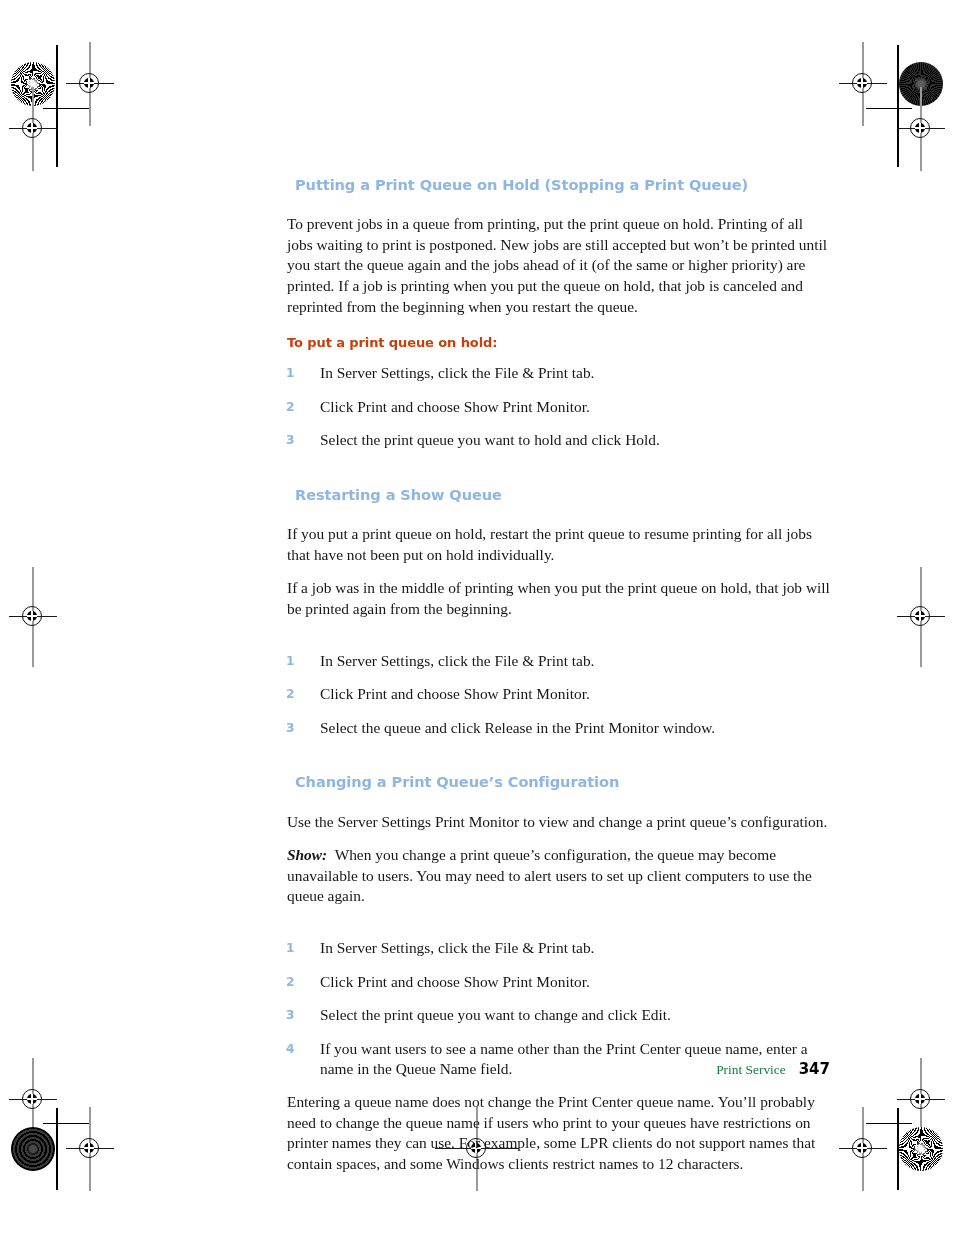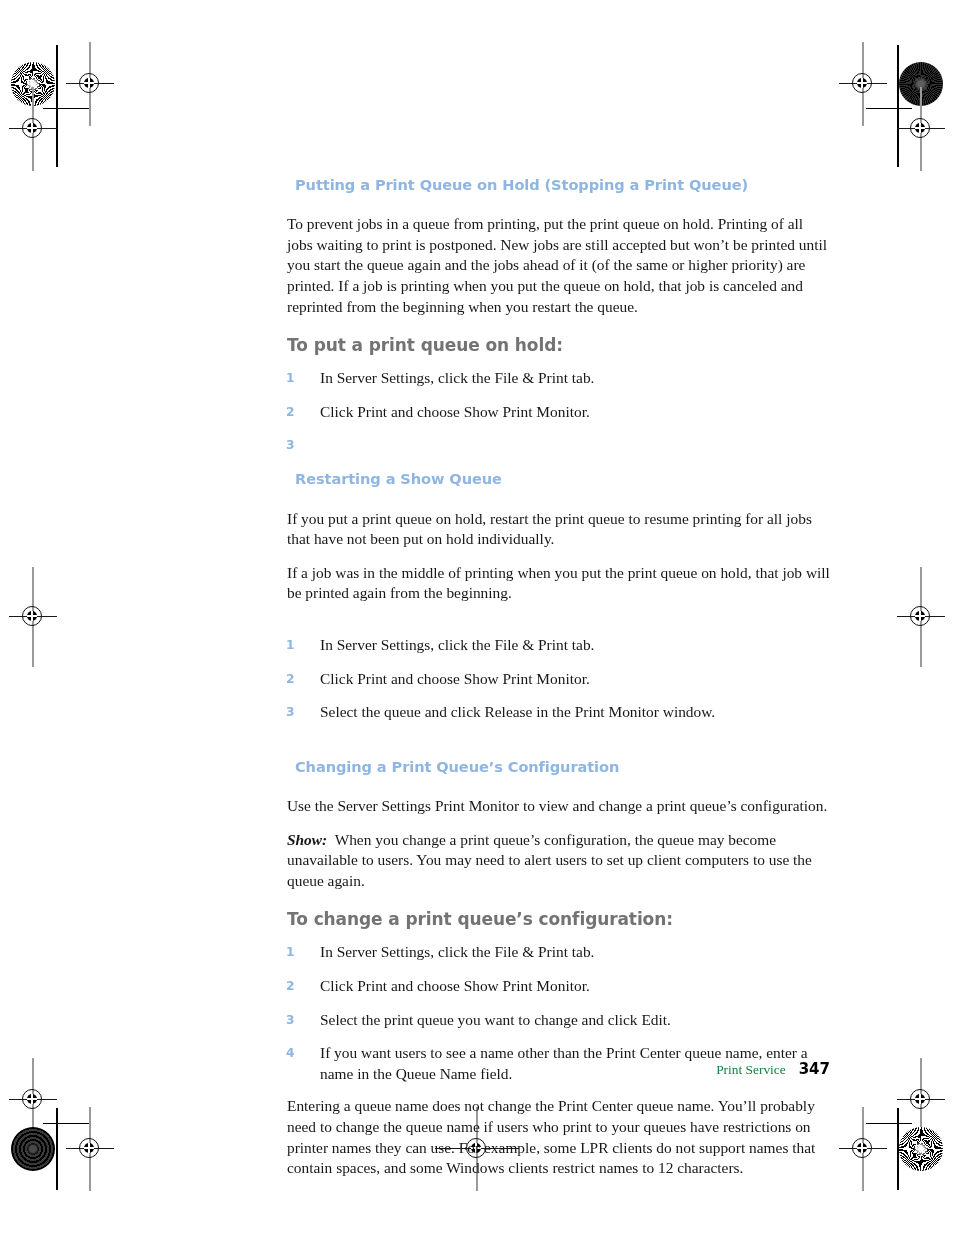--- a/index.html
+++ b/index.html
@@ -123,23 +123,23 @@
     font-family: "Liberation Serif", serif;
     font-size: 15.4px;
     line-height: 20.6px;
     color: #171717;
     margin: 0;
     text-align: left;
   }
 
   h3.proc-heading {
     font-family: "DejaVu Sans", sans-serif;
-    font-size: 17px;
-    font-weight: bold;
-    color: #737373;
+    font-size: 13px;
+    font-weight: bold;
+    color: #c2410c;
     margin: 0;
     letter-spacing: -0.1px;
   }
 
   ol.steps {
     list-style: none;
     margin: 0;
     padding: 0;
   }
   ol.steps li {
@@ -307,20 +307,21 @@
         <span>In Server Settings, click the File &amp; Print tab.</span>
       </li>
       <div class="gap-step"></div>
       <li>
         <span class="num">2</span>
         <span>Click Print and choose Show Print Monitor.</span>
       </li>
       <div class="gap-step"></div>
       <li>
         <span class="num">3</span>
+        <span>Select the print queue you want to hold and click Hold.</span>
       </li>
     </ol>
 
     <div class="gap-sect"></div>
 
     <h2 class="section-heading">Restarting a Show Queue</h2>
     <div class="gap-hd"></div>
     <p class="body-text">If you put a print queue on hold, restart the print queue to resume printing for all jobs that have not been put on hold individually.</p>
     <div class="gap-para"></div>
     <p class="body-text">If a job was in the middle of printing when you put the print queue on hold, that job will be printed again from the beginning.</p>
@@ -346,21 +347,20 @@
     <div class="gap-sect"></div>
 
     <h2 class="section-heading">Changing a Print Queue’s Configuration</h2>
     <div class="gap-hd"></div>
     <p class="body-text">Use the Server Settings Print Monitor to view and change a print queue’s configuration.</p>
     <div class="gap-para"></div>
     <p class="body-text">
       <span class="note-lead">Show:</span><span>&nbsp; </span><span>When you change a print queue’s configuration, the queue may become unavailable to users. You may need to alert users to set up client computers to use the queue again.</span>
     </p>
     <div class="gap-proc"></div>
-    <h3 class="proc-heading">To change a print queue’s configuration:</h3>
     <div class="gap-step"></div>
     <ol class="steps">
       <li>
         <span class="num">1</span>
         <span>In Server Settings, click the File &amp; Print tab.</span>
       </li>
       <div class="gap-step"></div>
       <li>
         <span class="num">2</span>
         <span>Click Print and choose Show Print Monitor.</span>

